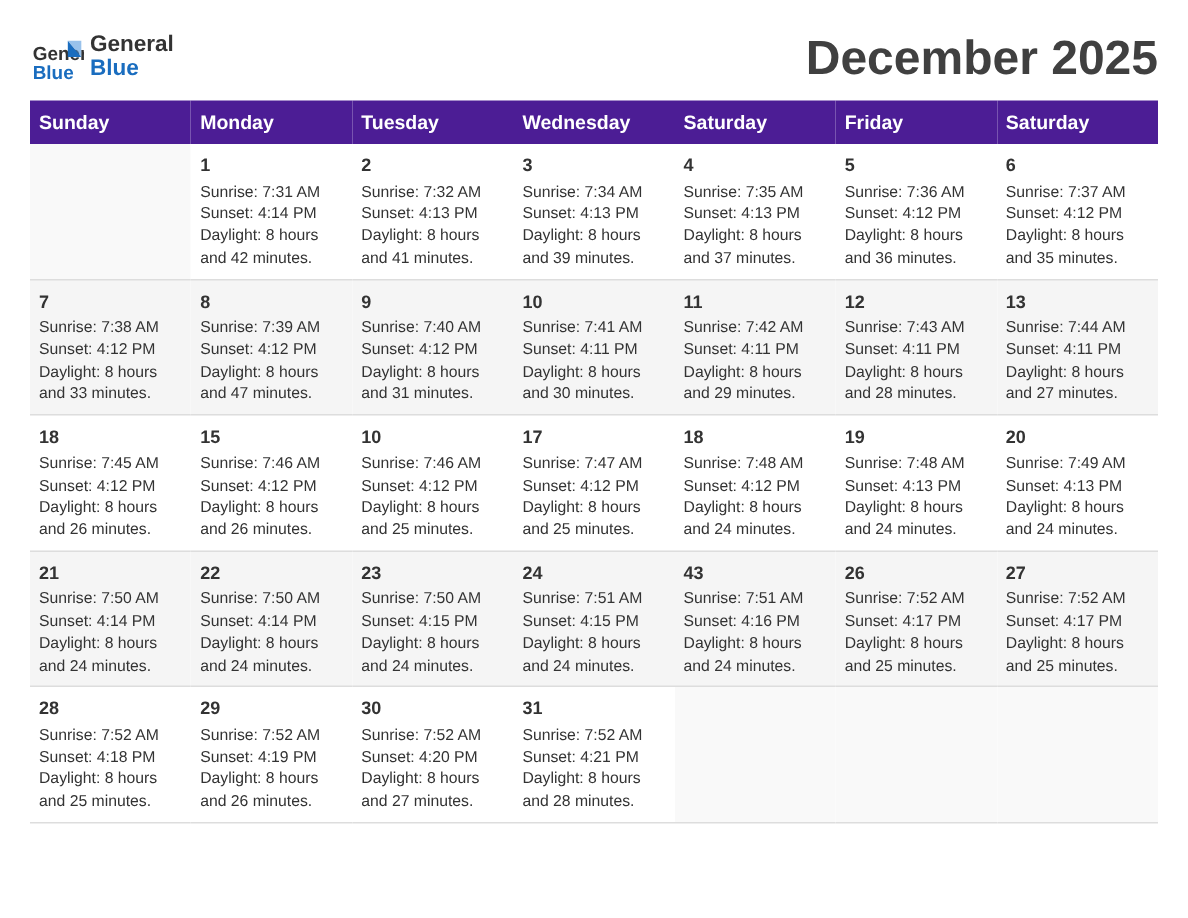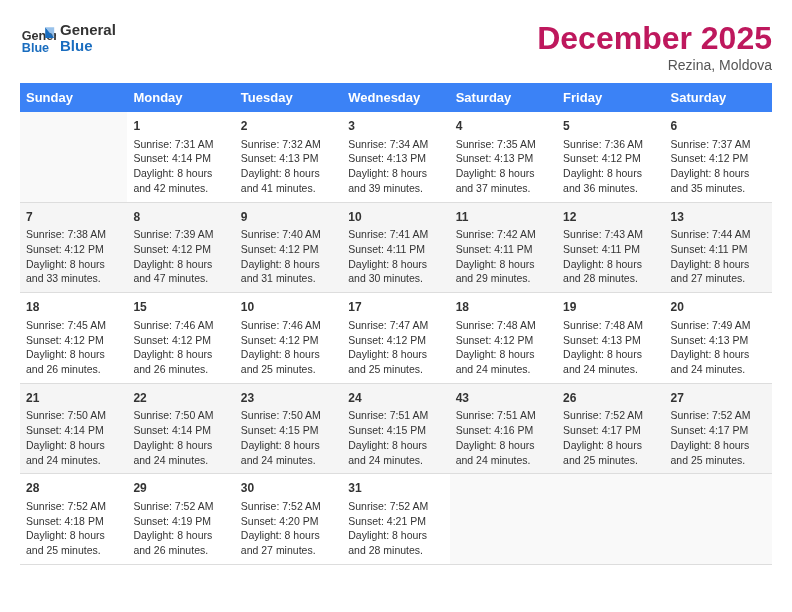--- a/index.html
+++ b/index.html
@@ -24,33 +24,33 @@
     .logo-icon {
       width: 36px;
       height: 36px;
     }
     .title-block {
       text-align: right;
     }
     .month-title {
       font-size: 32px;
       font-weight: bold;
-      color: #be185d;
+      color: #404040;
     }
     .location {
       font-size: 14px;
       color: #555;
     }
     table {
       width: 100%;
       border-collapse: collapse;
       font-size: 11px;
     }
     thead tr {
-      background-color: #3b82f6;
+      background-color: #4c1d95;
       color: #fff;
       margin-top: 39px;
     }
     thead th {
       padding: 7px 6px;
       text-align: left;
       font-size: 13px;
       font-weight: bold;
     }
     tbody tr {
@@ -91,21 +91,20 @@
       <polygon points="28,8 38,20 28,20" fill="#1a6dbf"></polygon>
       <polygon points="28,8 38,8 38,20" fill="#5599dd" opacity="0.6"></polygon>
     </svg>
     <div style="display:flex;flex-direction:column;line-height:1.1;">
       <span style="font-size:15px;font-weight:bold;color:#333;">General</span>
       <span style="font-size:15px;font-weight:bold;color:#1a6dbf;">Blue</span>
     </div>
   </div>
   <div class="title-block">
     <div class="month-title">December 2025</div>
-    <div class="location">Rezina, Moldova</div>
   </div>
 </div>
 
 <table>
   <thead>
     <tr id="header-row">
         <th>Sunday</th>
         <th>Monday</th>
         <th>Tuesday</th>
         <th>Wednesday</th>

